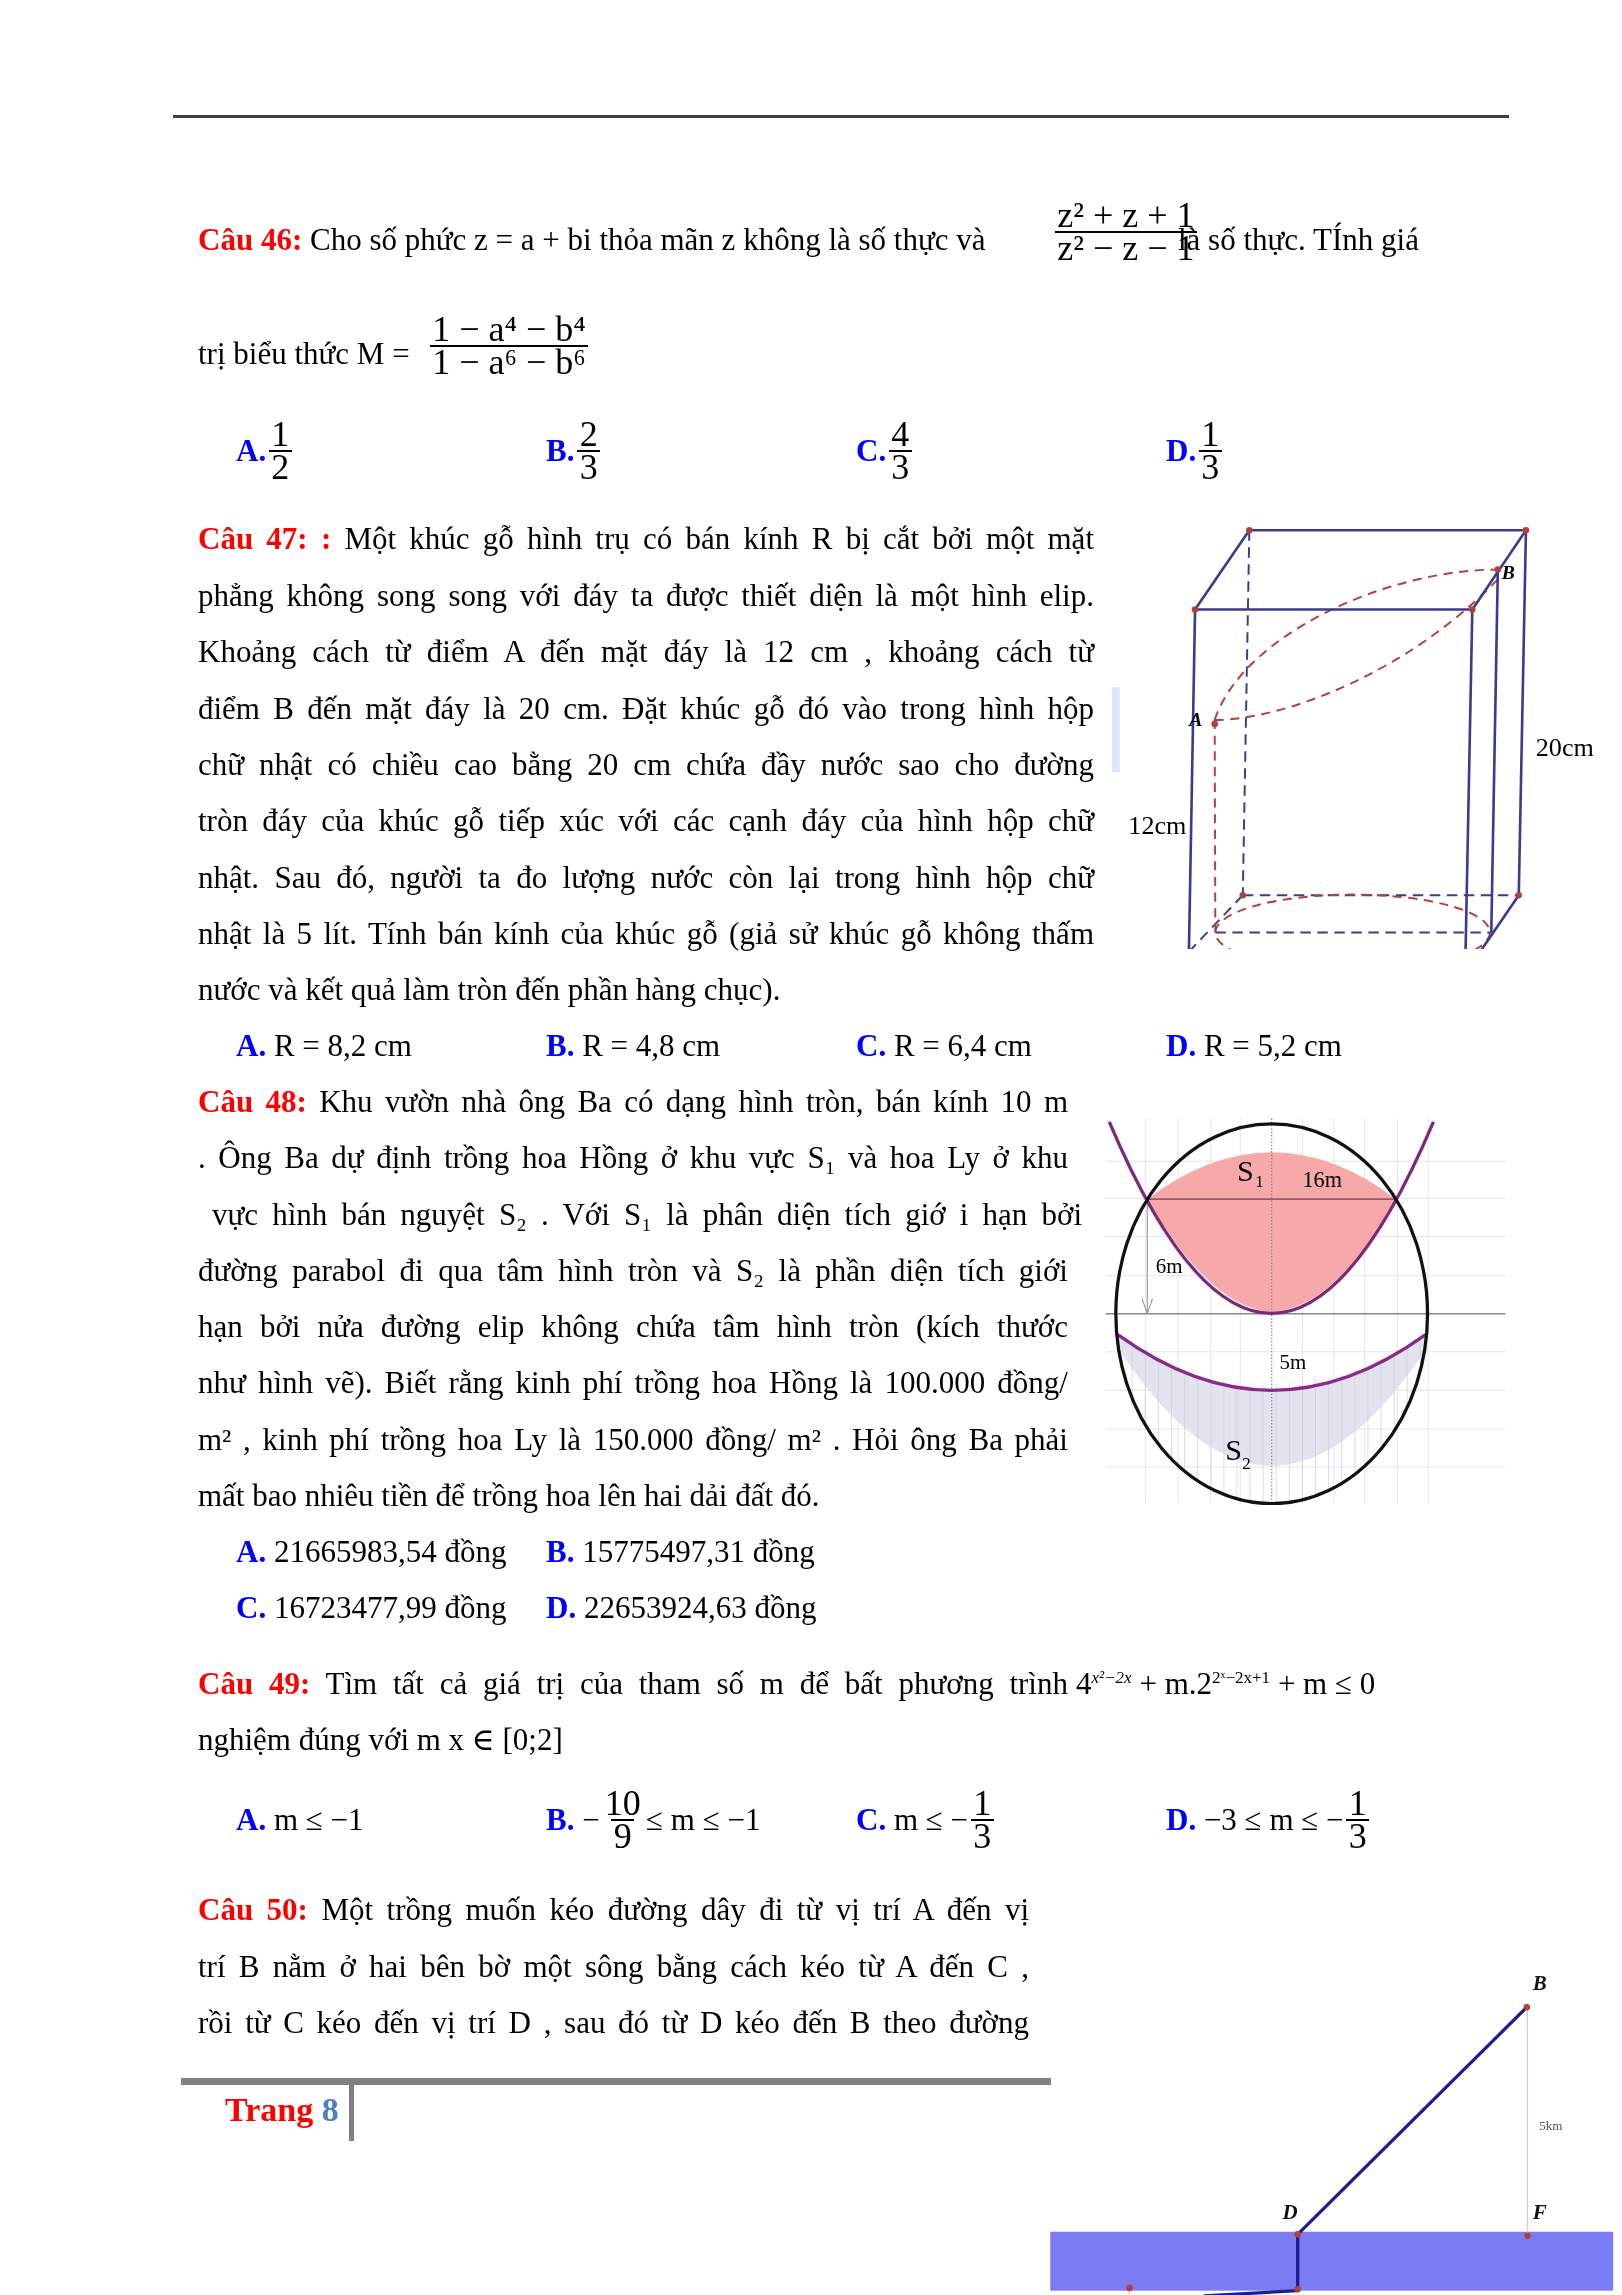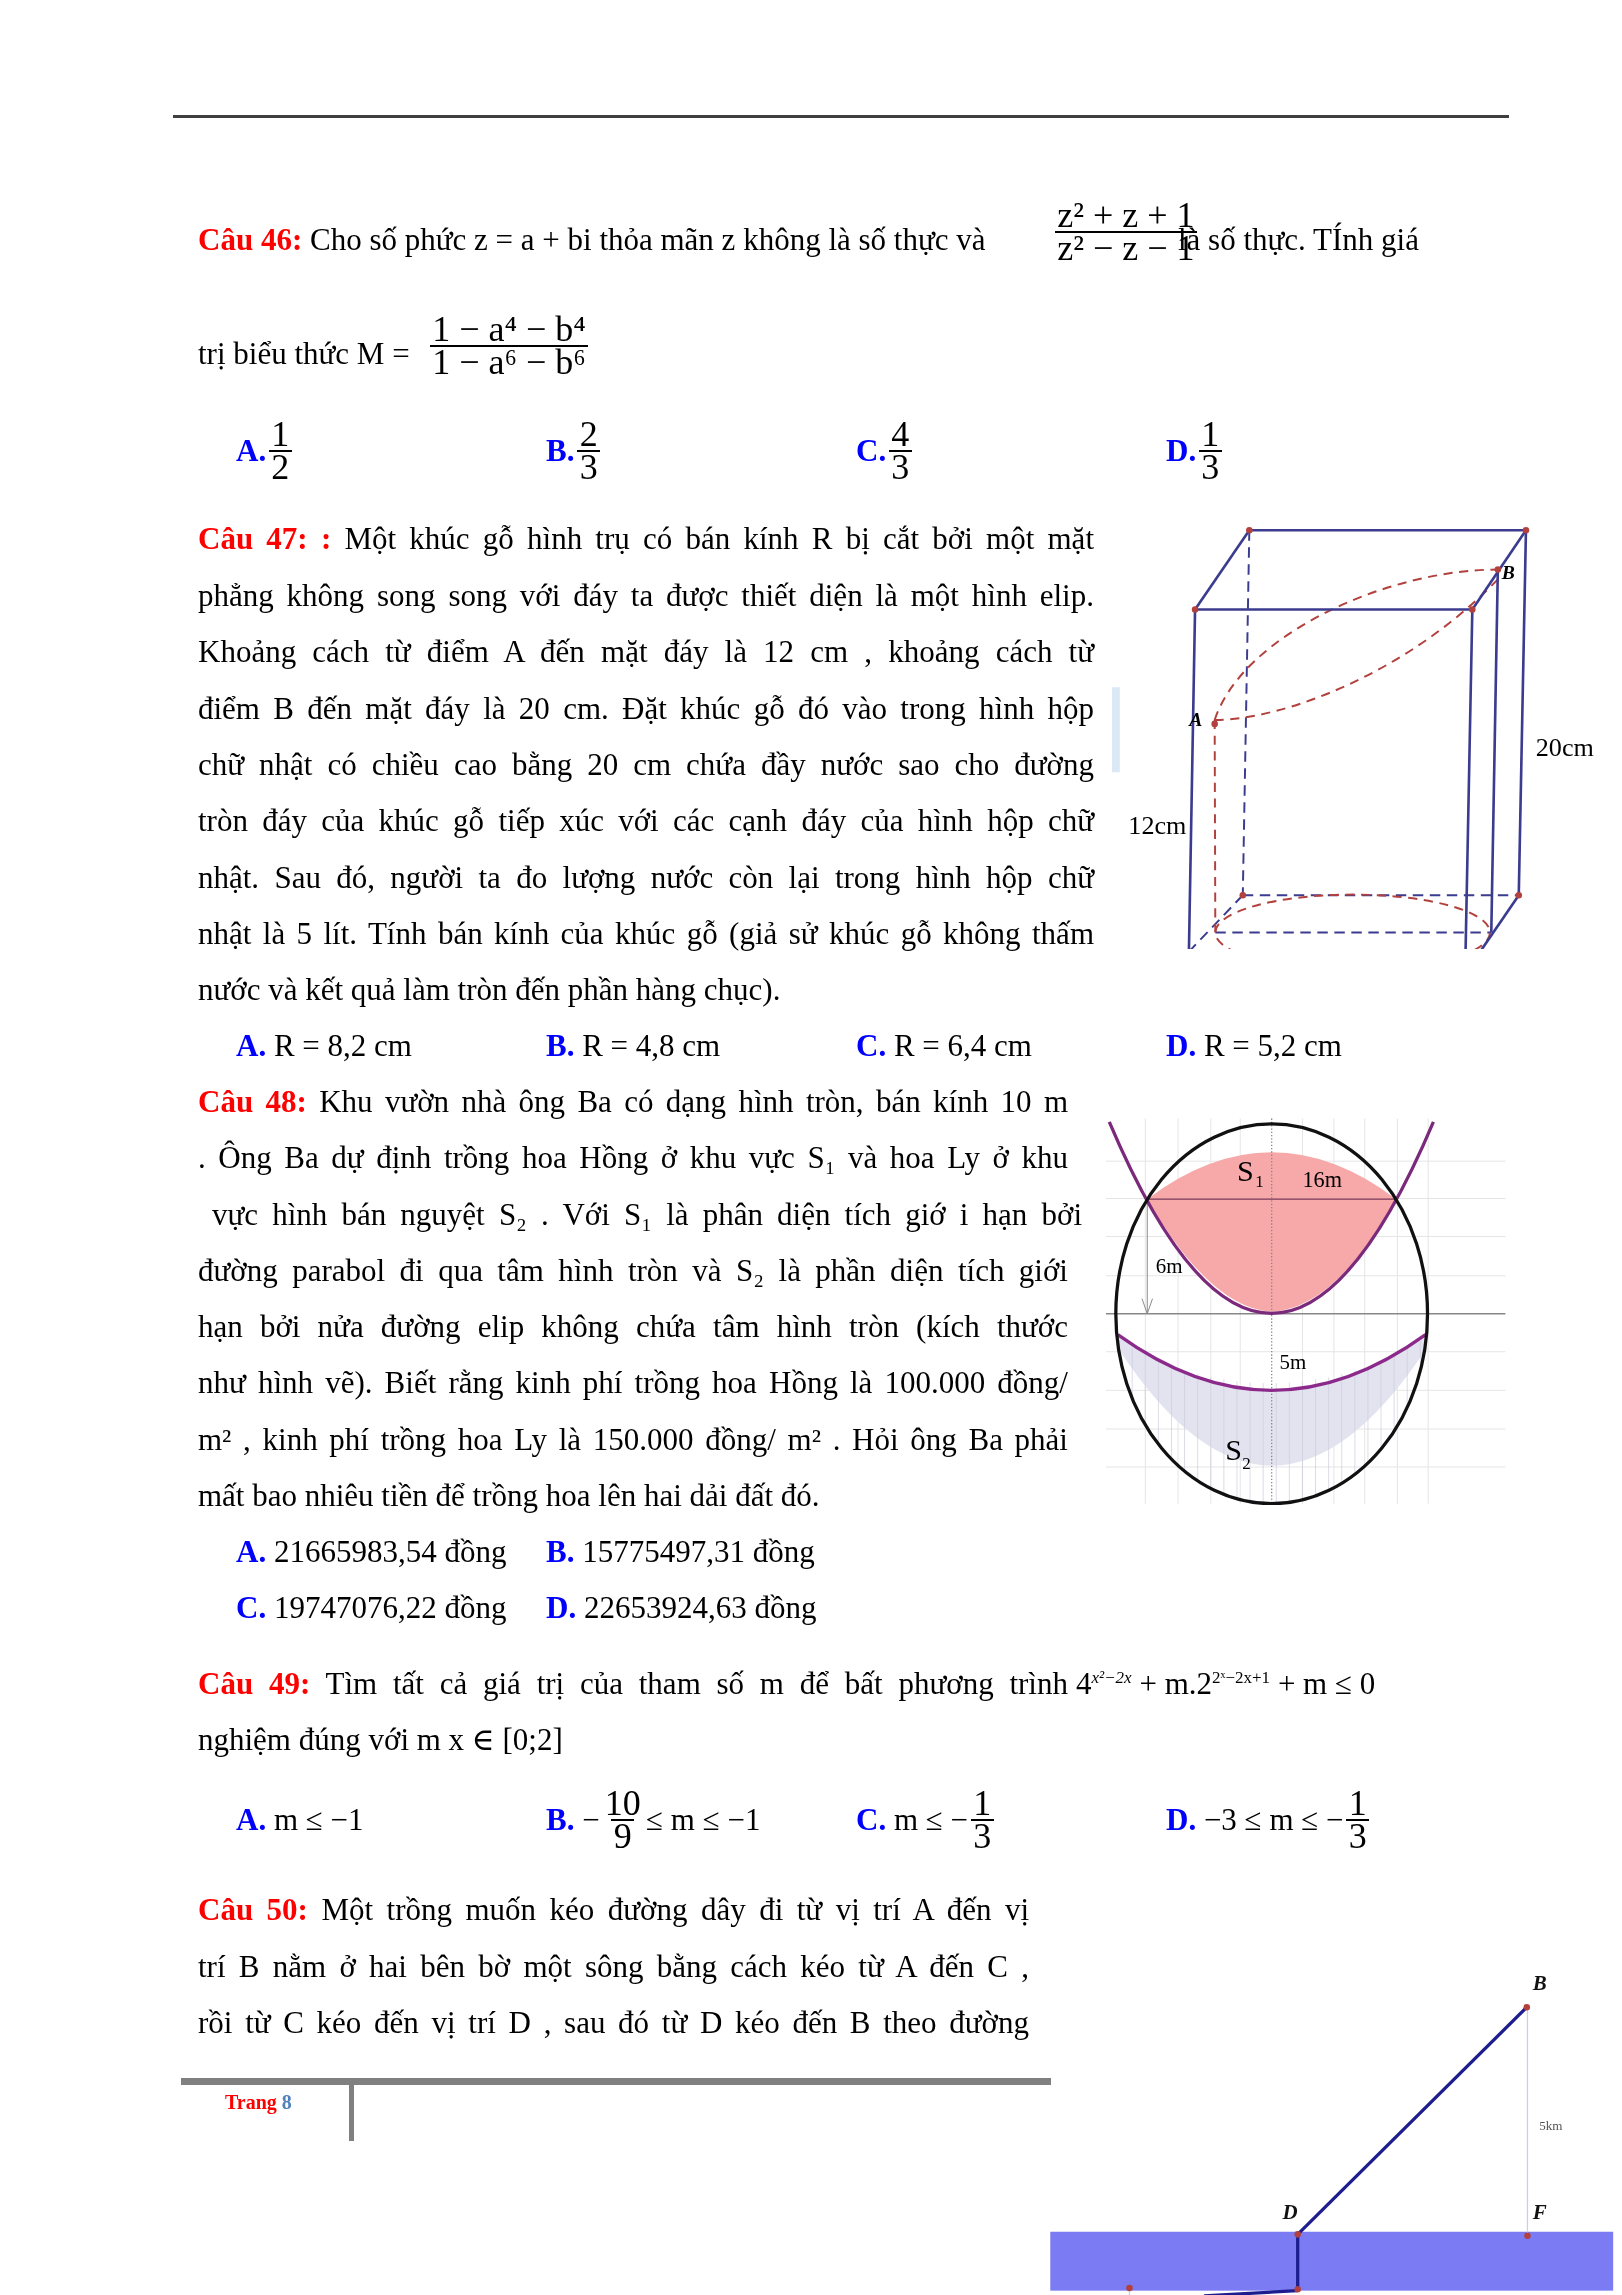--- a/index.html
+++ b/index.html
@@ -11,21 +11,21 @@
   .justify { text-align:justify; text-align-last:justify; }
   .qlabel { color:#ff0000; font-weight:bold; }
   .opt { color:#0000ff; font-weight:bold; }
   .frac { display:inline-flex; flex-direction:column; align-items:center; vertical-align:middle; margin:0 2.6px; font-size:36px; line-height:31px; }
   .frac .num { padding:0 2.6px; }
   .frac .den { padding:0 2.6px; border-top:2px solid #000; }
   sup { font-size:17px; vertical-align:super; line-height:0; }
   .math { font-family:"Liberation Serif","DejaVu Serif",serif; }
   .footer-line { left:181px; top:2078px; width:870px; height:6.5px; background:#808080; }
   .footer-vbar { left:349px; top:2085px; width:5.2px; height:56px; background:#808080; }
-  .footer-page { left:225px; top:2091px; font-size:20px; font-weight:bold; }
+  .footer-page { left:225px; top:2091px; font-size:34px; font-weight:bold; }
   .footer-page .t { color:#ff0000; }
   .footer-page .n { color:#4f81bd; }
   svg text { font-family:"Liberation Serif","DejaVu Serif",serif; }
 </style>
 </head>
 <body>
 
 <div class="abs hr-top"></div>
 
 <section>
@@ -174,21 +174,21 @@
   <div class="q-line" style="left:236px; top:1533px;">
     <span class="opt">A.</span>
     <span>21665983,54 đồng</span>
   </div>
   <div class="q-line" style="left:546px; top:1533px;">
     <span class="opt">B.</span>
     <span>15775497,31 đồng</span>
   </div>
   <div class="q-line" style="left:236px; top:1589px;">
     <span class="opt">C.</span>
-    <span>19747076,22 đồng</span>
+    <span>16723477,99 đồng</span>
   </div>
   <div class="q-line" style="left:546px; top:1589px;">
     <span class="opt">D.</span>
     <span>22653924,63 đồng</span>
   </div>
 
   <svg class="abs" style="left:1106px; top:1112px;" width="406" height="393" viewBox="0 0 620 600">
     <defs>
       <clipPath id="circClip">
           <ellipse cx="253" cy="308" rx="238" ry="290"></ellipse>

